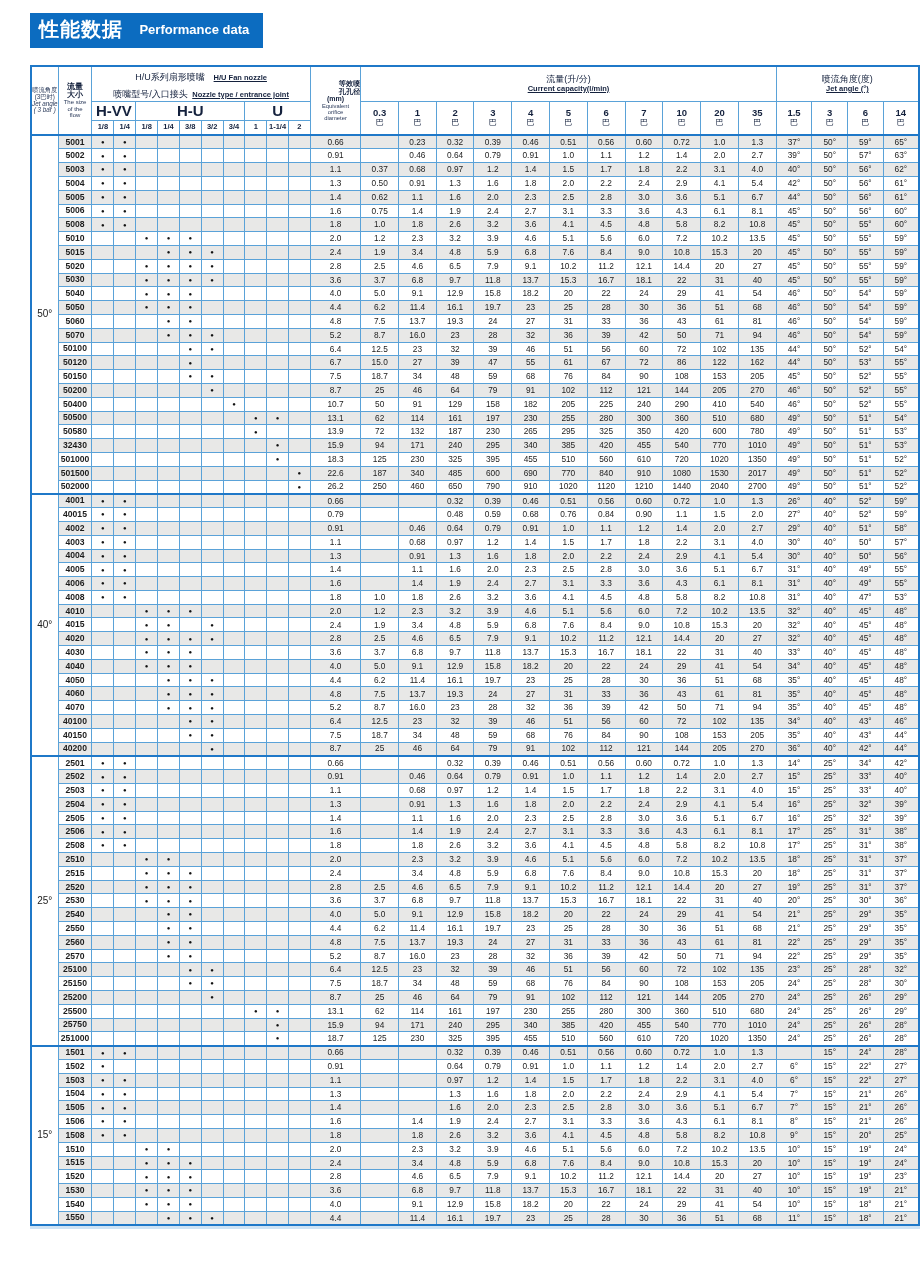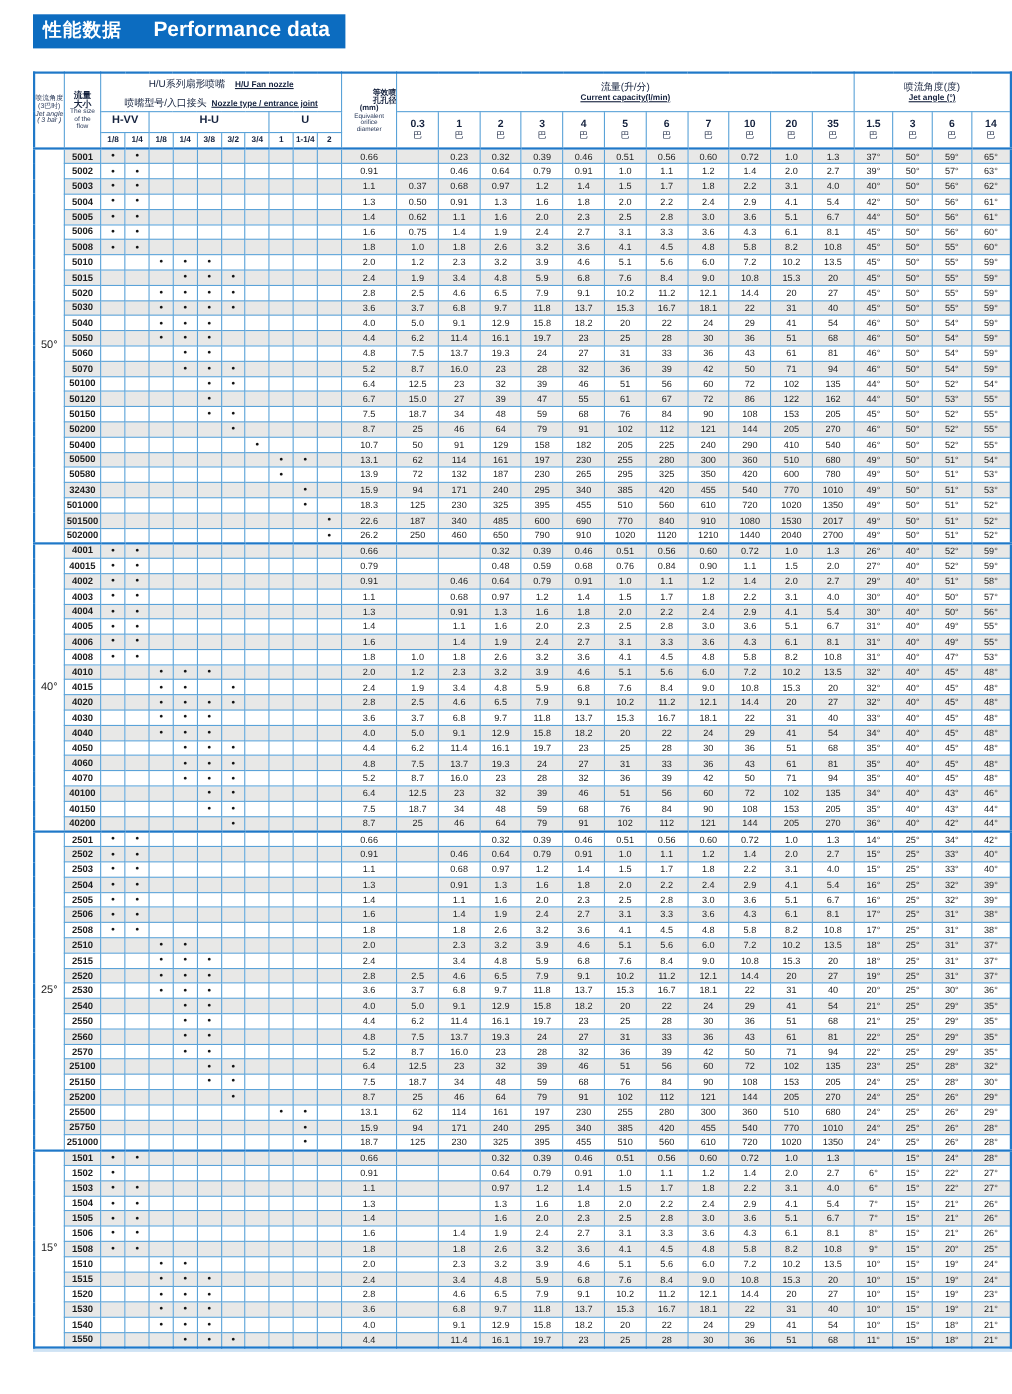--- a/index.html
+++ b/index.html
@@ -1,31 +1,31 @@
 <!DOCTYPE html>
 <html><head>
 <meta charset="utf-8">
 <style>
   html,body{margin:0;padding:0;background:#ffffff;}
   body{width:920px;height:1267px;position:relative;font-family:"Liberation Sans",sans-serif;}
   .title-bar{position:absolute;left:30px;top:13px;background:#0c6cc0;color:#fff;padding:3px 14px 5px 9px;display:inline-block;}
-  .title-bar .zh{font-size:17px;font-weight:bold;letter-spacing:1px;vertical-align:middle;}
-  .title-bar .en{font-size:19px;font-weight:bold;margin-left:24px;vertical-align:middle;}
+  .title-bar .zh{font-size:20px;font-weight:bold;letter-spacing:1px;vertical-align:middle;}
+  .title-bar .en{font-size:13px;font-weight:bold;margin-left:12px;vertical-align:middle;}
   table.perf{position:absolute;left:30px;top:65px;border-collapse:collapse;table-layout:fixed;background:#fff;border:2px solid #1f78c8;box-shadow:0 3px 0 #cfe3f4;}
   .perf th,.perf td{border:1px solid #5aa2d8;padding:0;margin:0;text-align:center;vertical-align:middle;overflow:hidden;white-space:nowrap;color:#1c1c1c;line-height:1.05;}
   .perf thead th{font-weight:bold;color:#14213d;background:#fff;}
   .perf tr.hr1{height:32px;}
   .perf tr.hr2{height:19px;}
   .perf tr.hr3{height:15px;}
   .gt-zh{font-size:9px;font-weight:normal;}
   .gt-en{font-size:7.5px;font-weight:bold;text-decoration:underline;}
   .hc1 div{font-size:6.3px;font-weight:normal;color:#2a3a5a;}
   .hc2 .zh{font-size:8px;font-weight:bold;}
   .hc2 .en{font-size:6px;font-weight:normal;color:#2a3a5a;}
-  .sub-lab{font-size:10px;}
+  .sub-lab{font-size:15px;}
   .size-lab{font-size:7.5px;}
   .orif .zh{font-size:7.2px;font-weight:bold;margin-left:28px;}
   .orif .mm{font-size:7px;font-weight:bold;}
   .orif .en{font-size:5.8px;font-weight:normal;color:#2a3a5a;}
   .pnum{font-size:9.5px;font-weight:bold;}
   .punit{font-size:8px;font-weight:normal;margin-top:1px;}
   .perf tbody tr{height:13.8px;}
   .perf tbody td{font-size:8.3px;}
   .perf td.model{font-weight:bold;font-size:8.6px;}
   .perf td.dot{font-size:6px;color:#111;}

